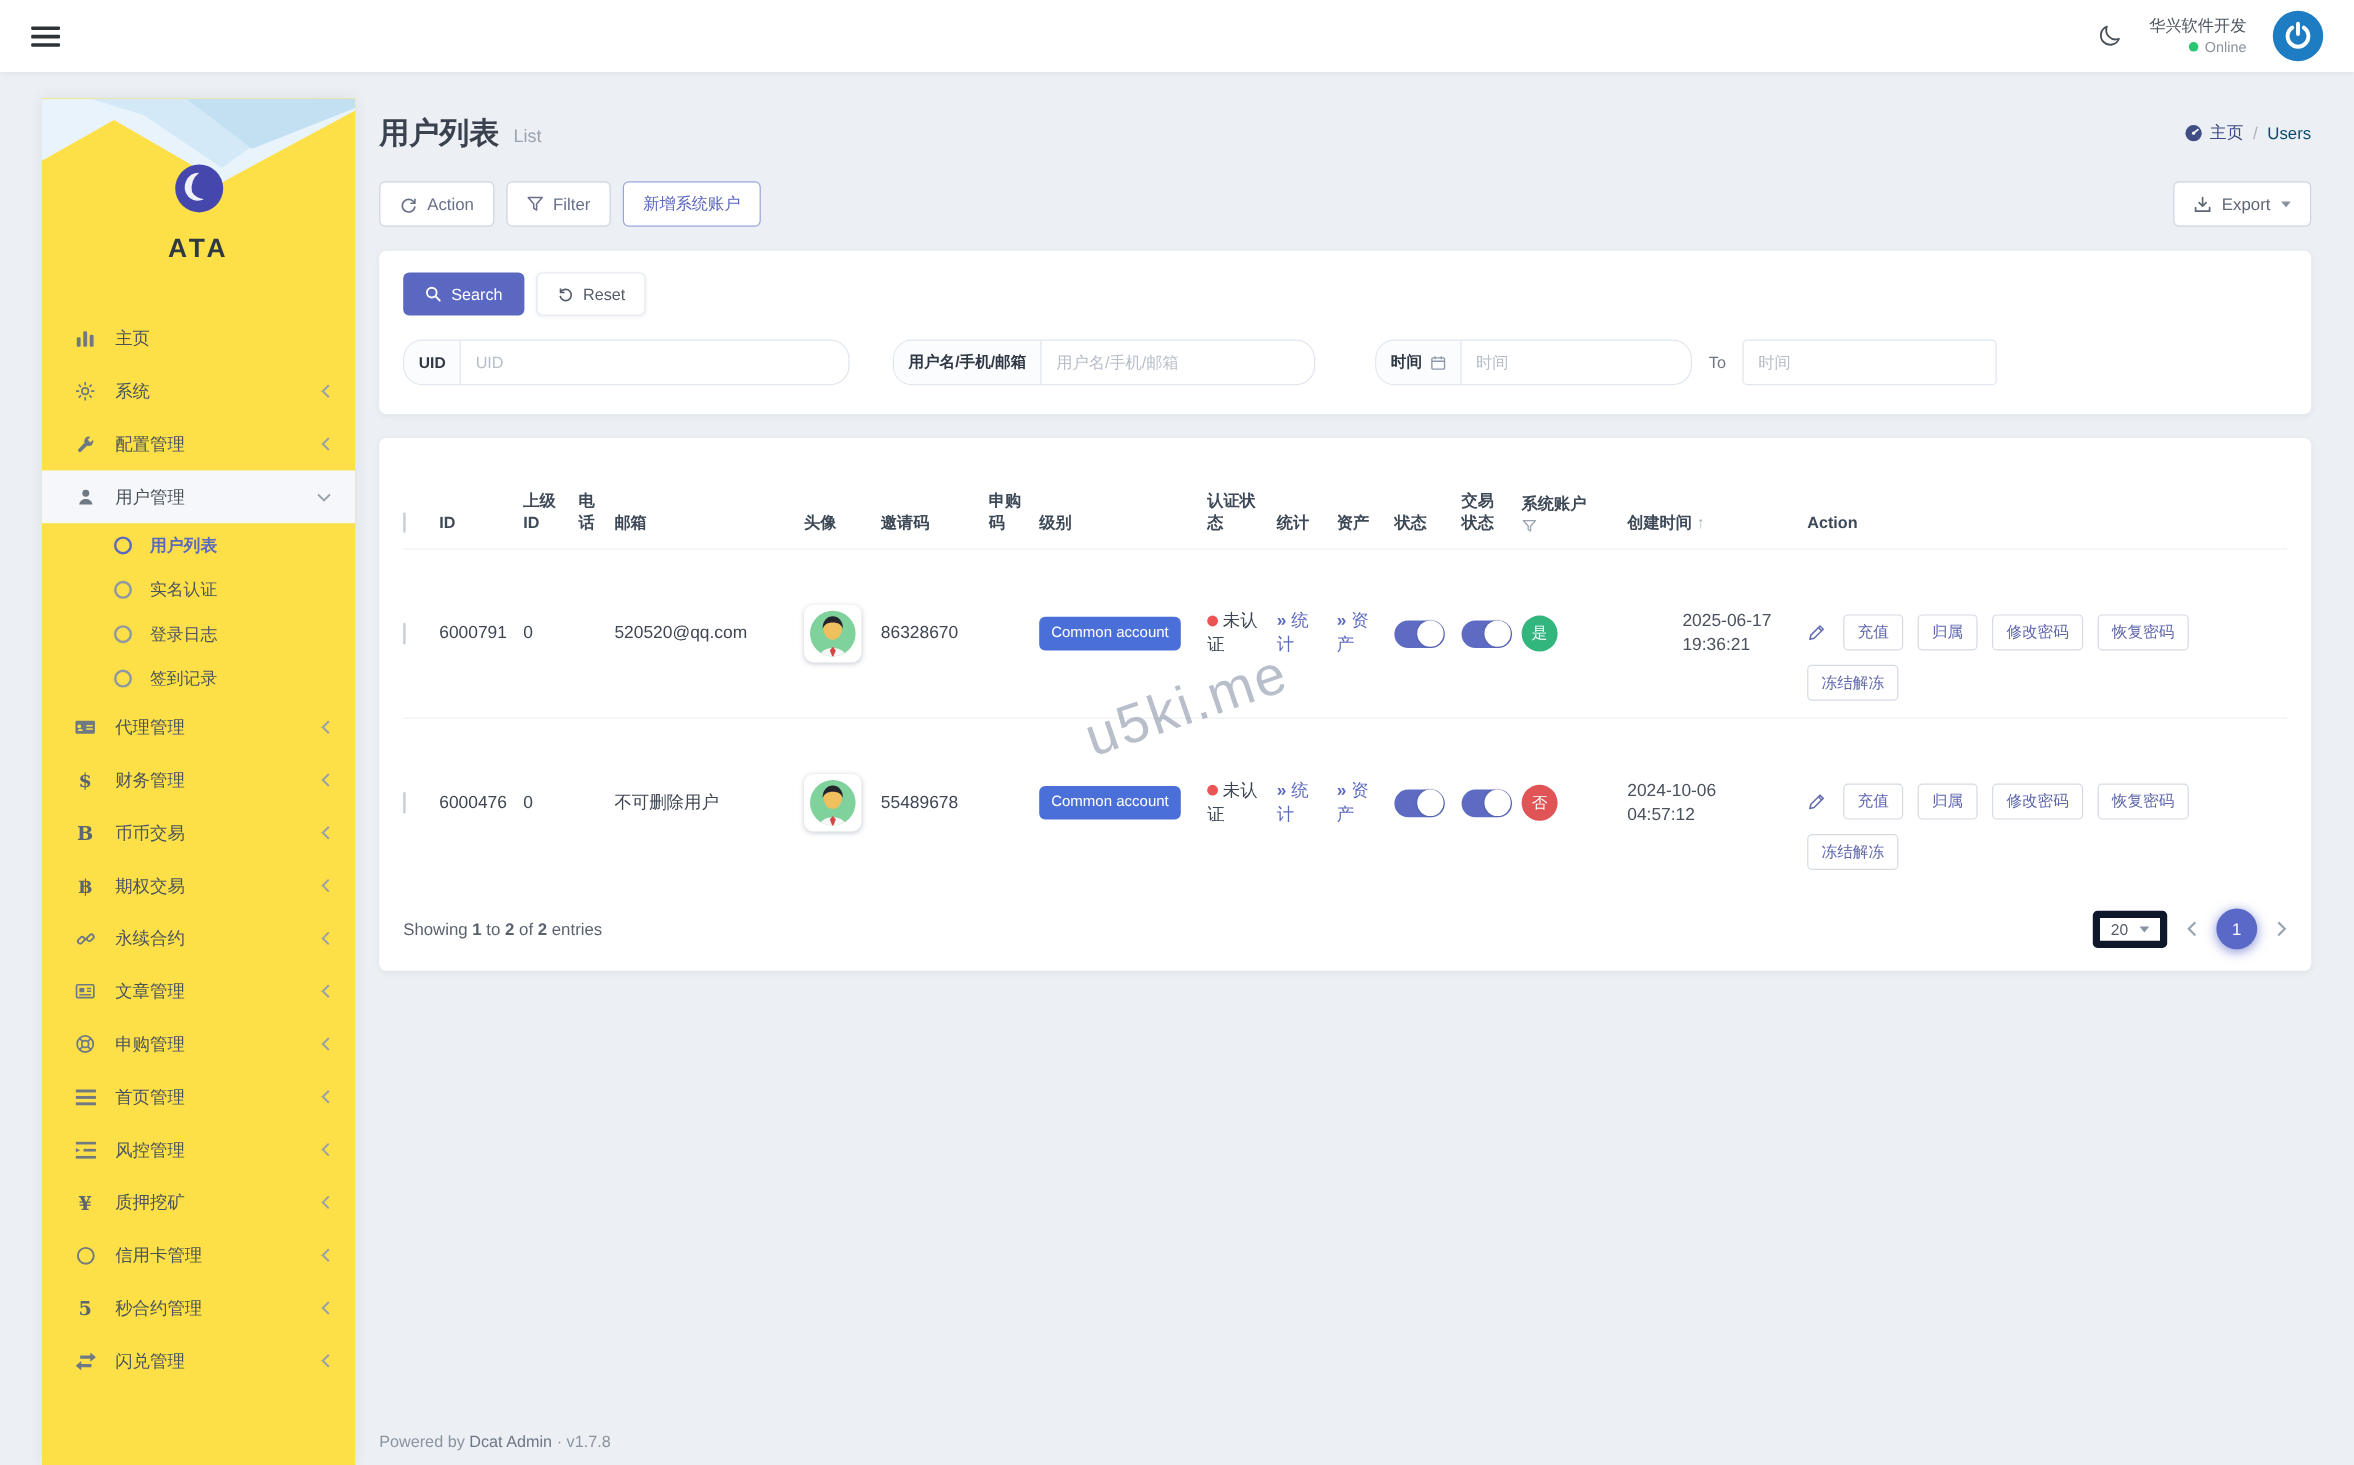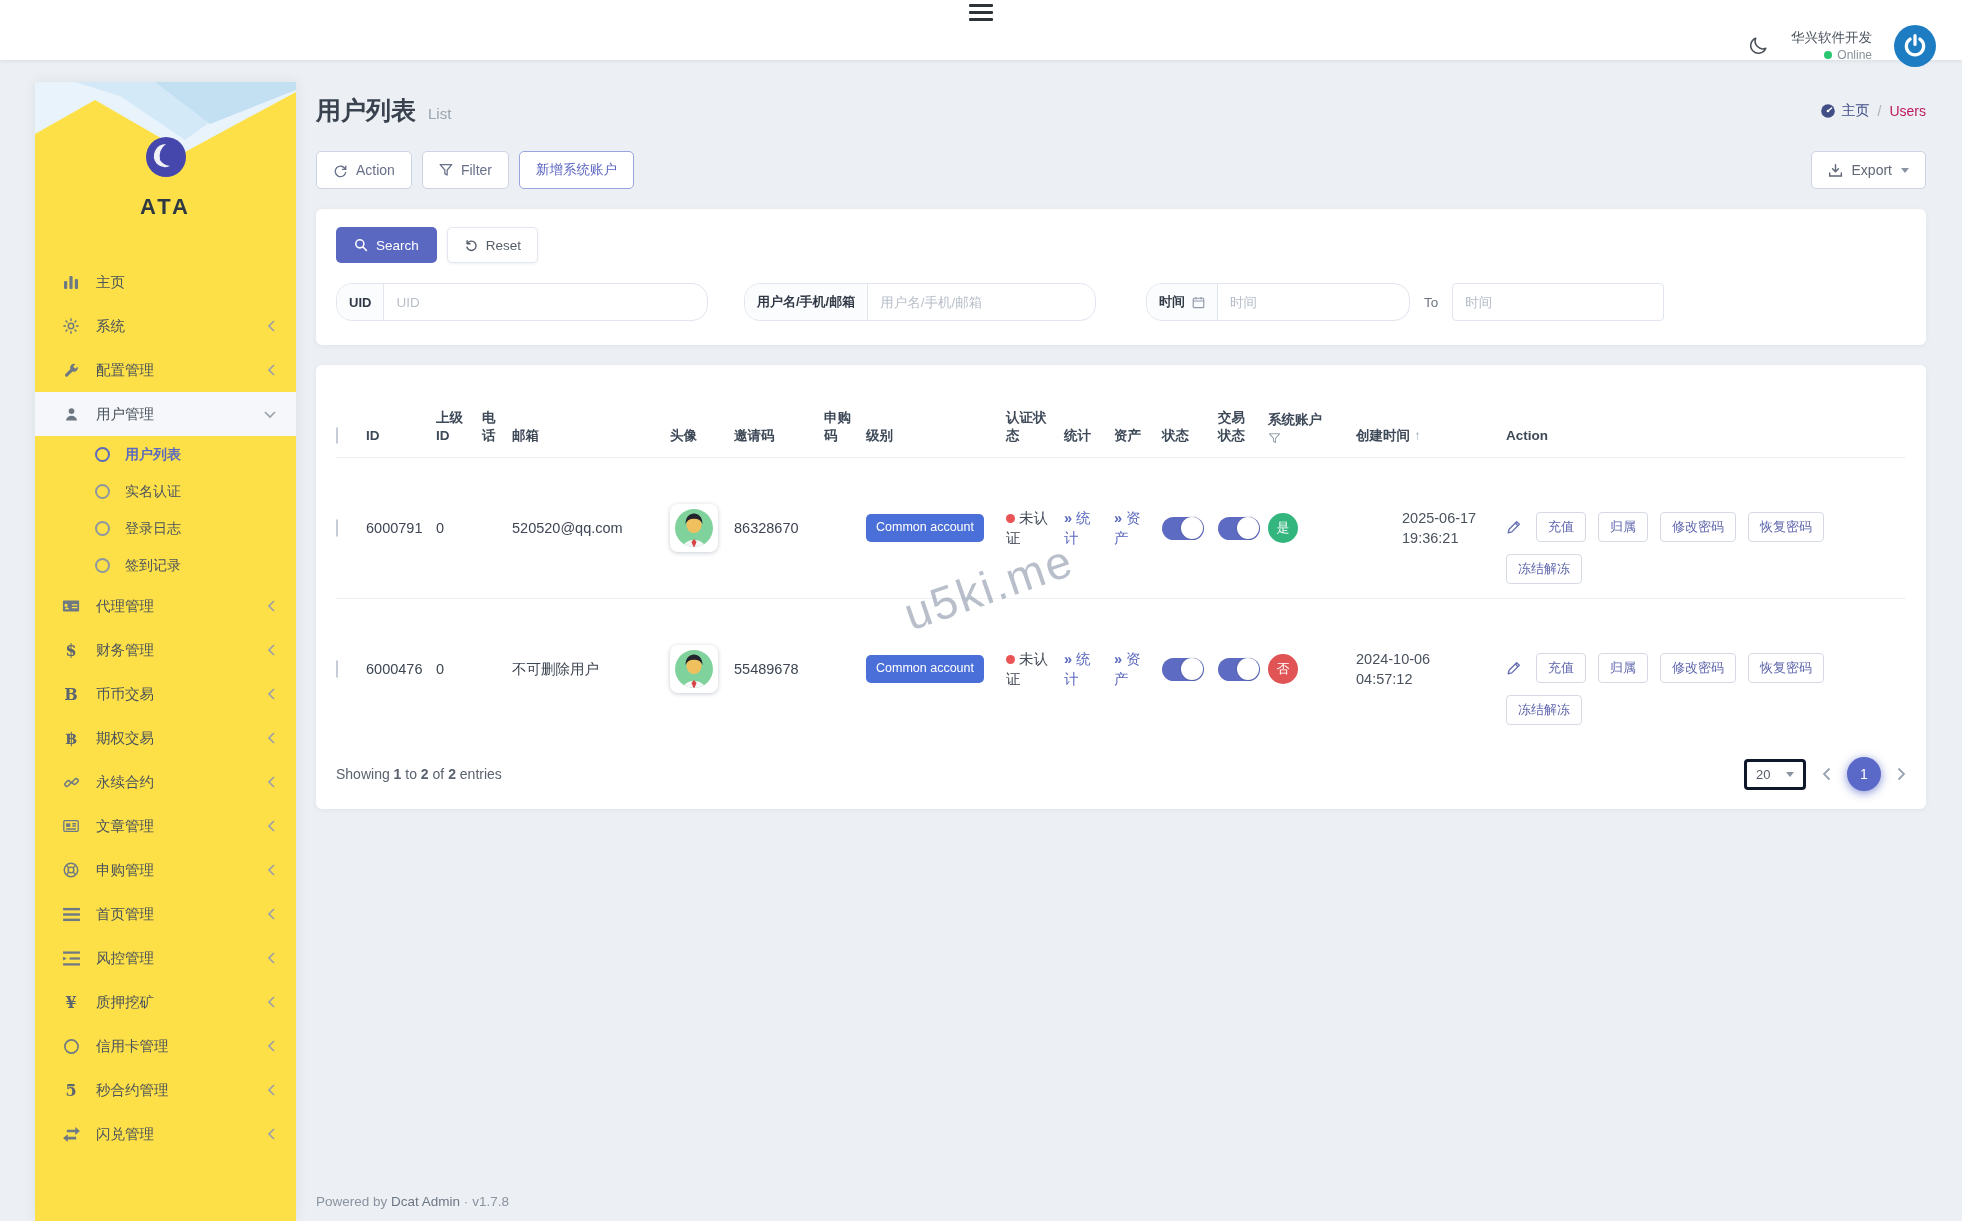--- a/index.html
+++ b/index.html
@@ -5,21 +5,21 @@
   * { box-sizing: border-box; margin: 0; padding: 0; }
   html,body { width:1962px; height:1221px; }
   body {
     font-family:"Liberation Sans","DejaVu Sans",sans-serif;
     background:#ecf0f4; position:relative; overflow:hidden; color:#3e4653;
   }
   svg { display:block; }
 
   
   .navbar { position:absolute; top:0; left:0; right:0; height:60px; background:#fff;
-    box-shadow:0 1px 4px rgba(40,50,70,.10); display:flex; align-items:center; padding:0 26px; z-index:30;flex-direction:column; }
+    box-shadow:0 1px 4px rgba(40,50,70,.10); display:flex; align-items:center; padding:0 26px; z-index:30; }
   .hamburger { width:24px; cursor:pointer; }
   .hamburger span { display:block; height:3px; background:#2e3338; border-radius:1px; margin:4px 0; }
   .nav-right { margin-left:auto; display:flex; align-items:center; gap:22px; }
   .moon { cursor:pointer; color:#4a5158; }
   .user-meta { text-align:right; line-height:1.35; }
   .user-name { font-size:13.5px; color:#4d555f; }
   .user-status { font-size:12px; color:#8a929c; display:flex; align-items:center; justify-content:flex-end; gap:5px; }
   .dot-green { width:8px; height:8px; border-radius:50%; background:#28c76f; display:inline-block; }
   .nav-avatar { width:42px; height:42px; border-radius:50%; background:#1d7cc2; display:flex; align-items:center; justify-content:center; cursor:pointer; }
 
@@ -44,21 +44,21 @@
   .sub-item.active .ring { border-color:#5b69bf; }
 
   
   .main { position:absolute; left:316px; top:60px; right:0; bottom:0; padding:34px 36px 0 0; }
   .title-row { display:flex; align-items:center; }
   .page-title { font-size:25px; font-weight:bold; color:#39424e; }
   .page-sub { font-size:15px; color:#9aa3b0; margin-left:12px; margin-top:6px; }
   .breadcrumb { margin-left:auto; display:flex; align-items:center; gap:8px; font-size:14px; }
   .bc-home { color:#3e4a86; display:flex; align-items:center; gap:6px; cursor:pointer; }
   .bc-sep { color:#aab2bd; }
-  .bc-cur { color:#be185d; }
+  .bc-cur { color:#0c4a6e; }
 
   .toolbar-row { margin-top:24px; display:flex; align-items:center; gap:10px; }
   .btn { height:38px; border-radius:5px; background:#fff; display:inline-flex; align-items:center; gap:8px;
     padding:0 16px; font-size:14px; cursor:pointer; border:1px solid #ccd3e4; color:#68708a; }
   .btn-accent { border-color:#9aa4de; color:#5a64c1; font-size:13.5px; }
   .btn-export { margin-left:auto; color:#5f6775; gap:9px; }
   .caret-down { width:0; height:0; border-left:4.5px solid transparent; border-right:4.5px solid transparent; border-top:5px solid #8a93a2; }
 
   .card { background:#fff; border-radius:6px; box-shadow:0 1px 5px rgba(40,55,80,.06); }
   .search-card { margin-top:20px; padding:18px 20px 24px; }
@@ -101,21 +101,21 @@
   .created-val { max-width:102px; color:#49515d; }
   .sort-arrow { color:#aeb6c2; font-weight:normal; margin-left:4px; }
   .col-funnel { color:#9aa3b0; margin-top:3px; }
   .action-wrap { display:flex; flex-wrap:wrap; align-items:center; gap:12px; max-width:345px; }
   .abtn { border:1px solid #d5dae3; border-radius:4px; background:#fff; color:#5f66ad; font-size:13px;
     padding:5px 11px; cursor:pointer; white-space:nowrap; }
   .edit-pencil { cursor:pointer; margin-right:2px; color:#666fb2; }
 
   .tfoot { display:flex; align-items:center; margin-top:18px; border-top:0; font-size:14px; color:#5a626e; }
   .pager { margin-left:auto; display:flex; align-items:center; gap:16px; }
-  .page-size { width:62px; height:31px; border:3px solid #0f172a; border-radius:4px; display:flex; align-items:center;
+  .page-size { width:62px; height:31px; border:6px solid #0f172a; border-radius:4px; display:flex; align-items:center;
     justify-content:space-between; padding:0 9px; font-size:13px; color:#555d68; cursor:pointer; background:#fff; }
   .pg-arrow { color:#9aa3b2; cursor:pointer; }
   .pg-active { width:34px; height:34px; border-radius:50%; background:#5a68c7; color:#fff; font-size:14px;
     display:flex; align-items:center; justify-content:center; box-shadow:0 2px 10px rgba(90,104,199,.75); cursor:pointer; }
 
   .watermark { position:absolute; left:585px; top:195px; font-size:46px; color:rgba(125,138,158,.55);
     transform:rotate(-19deg); letter-spacing:2px; pointer-events:none; }
 
   .page-footer { position:absolute; bottom:12px; left:0; right:36px; text-align:left; font-size:13.5px; color:#8a93a0; }
   .page-footer .brand-link { color:#6e7785; }

